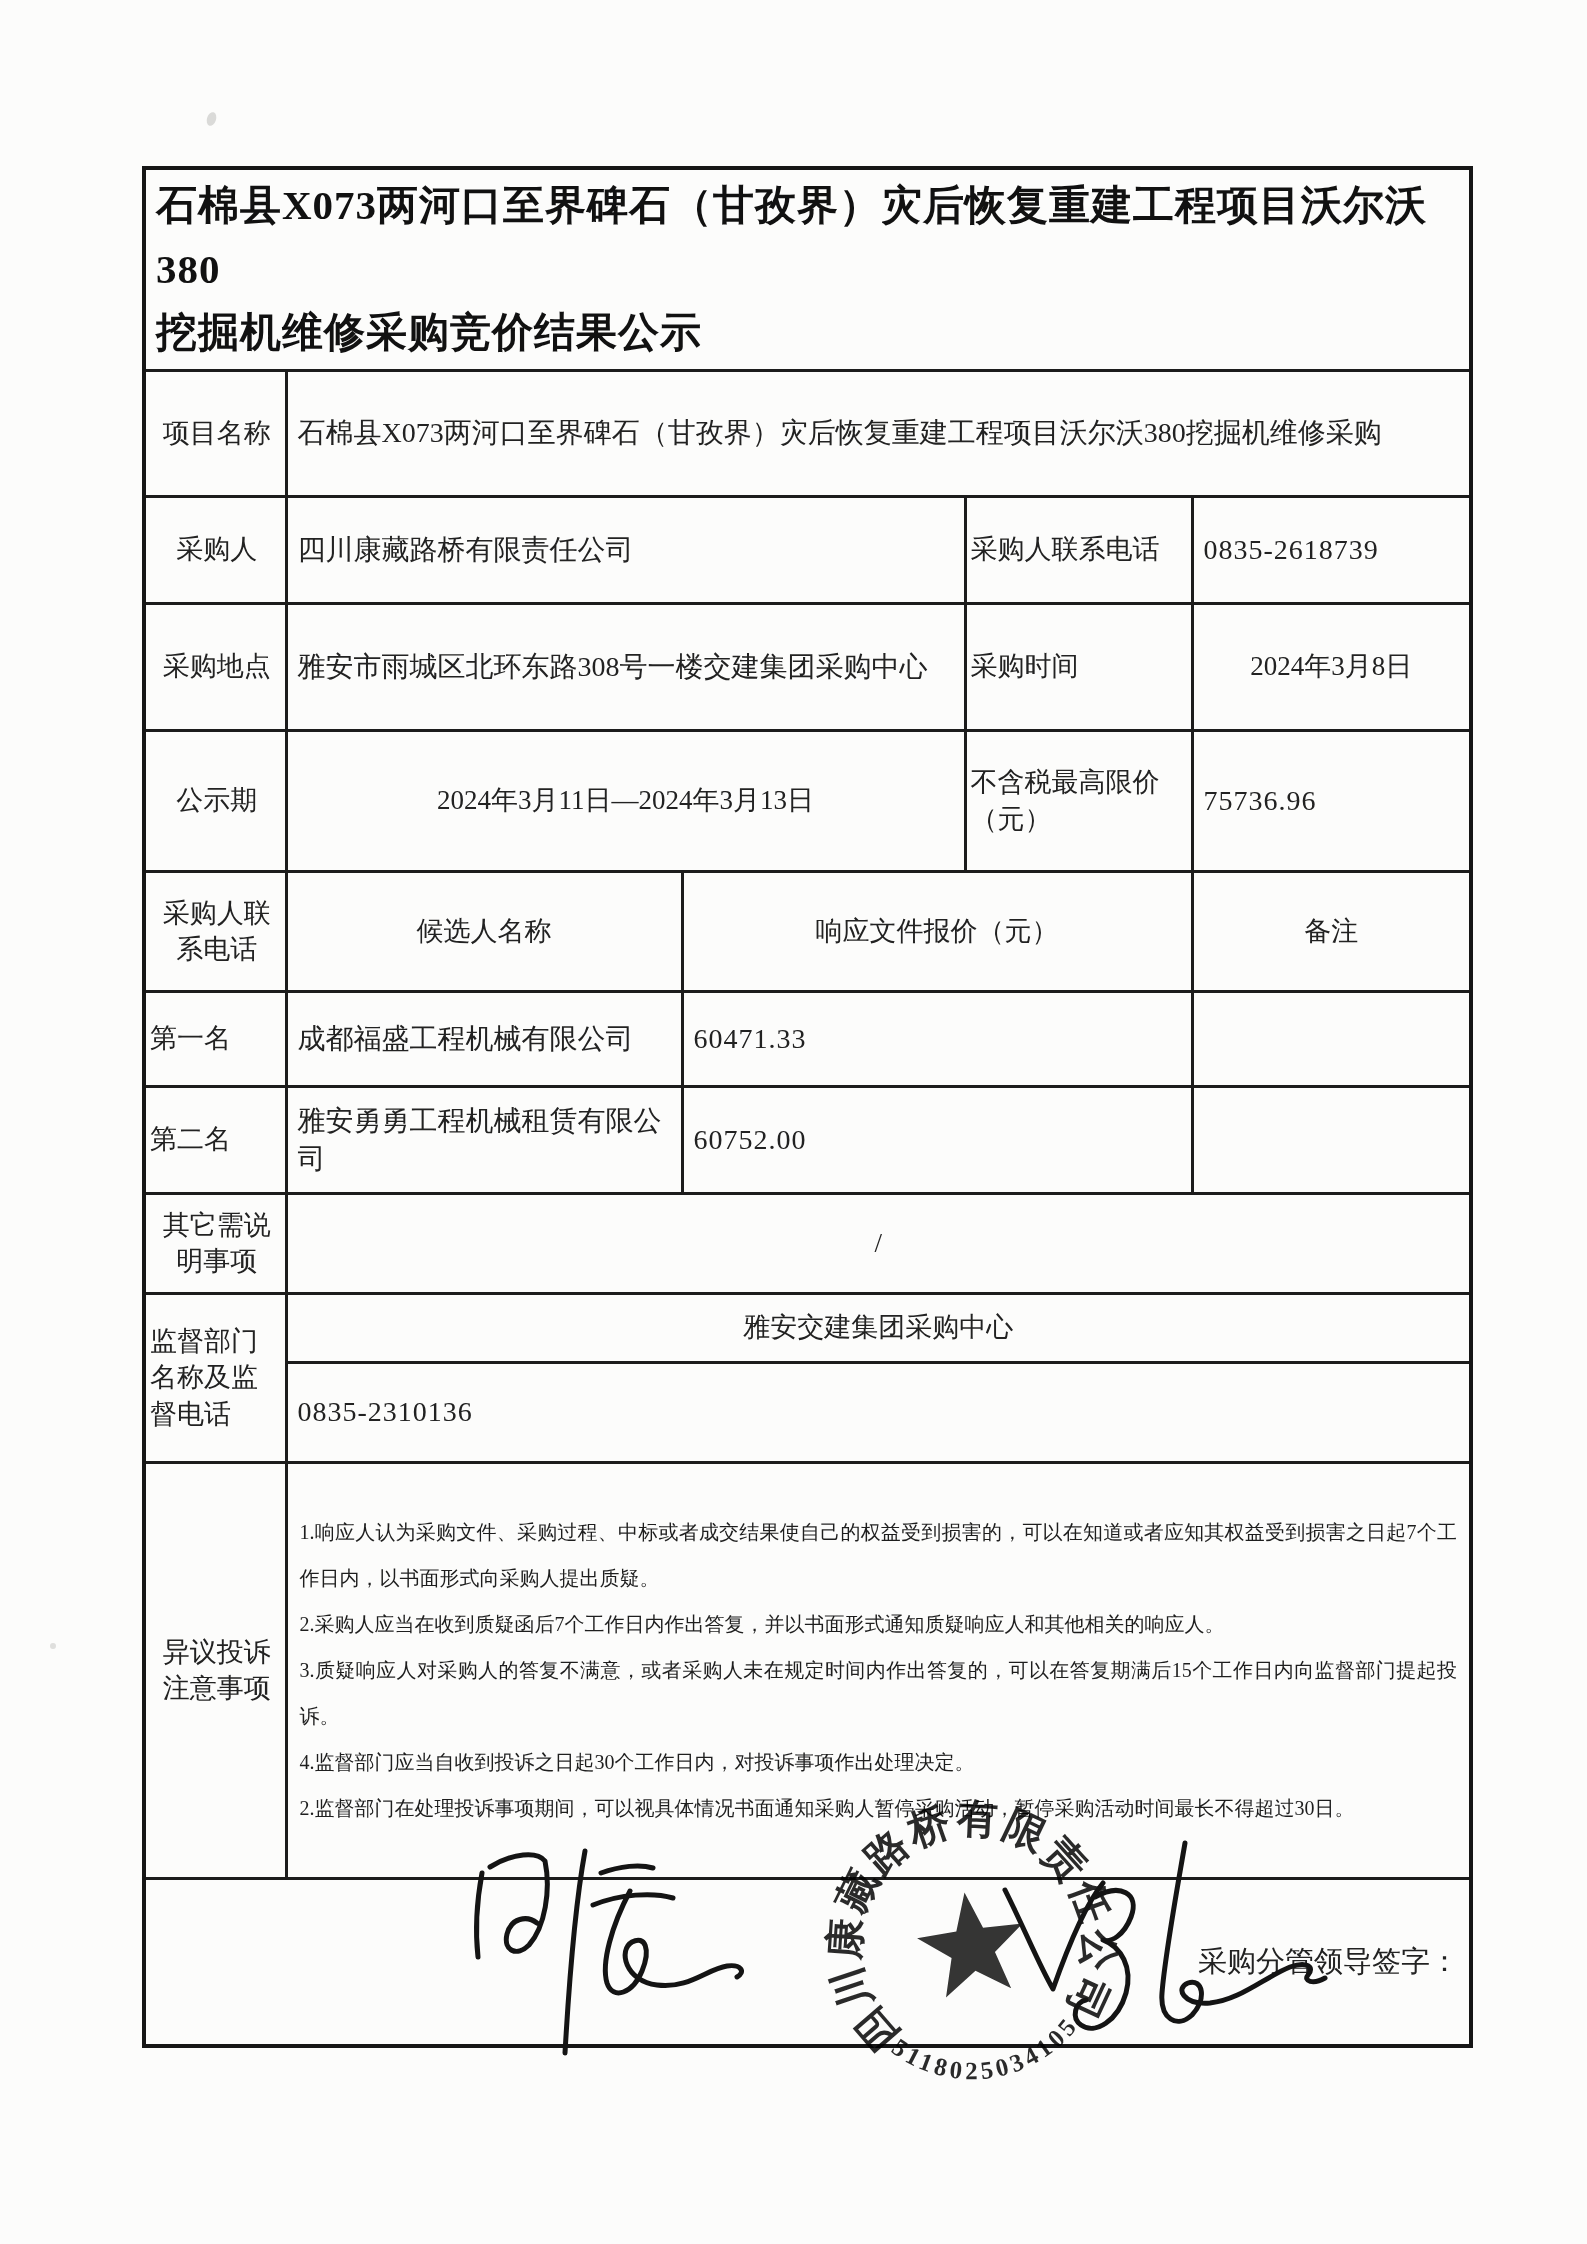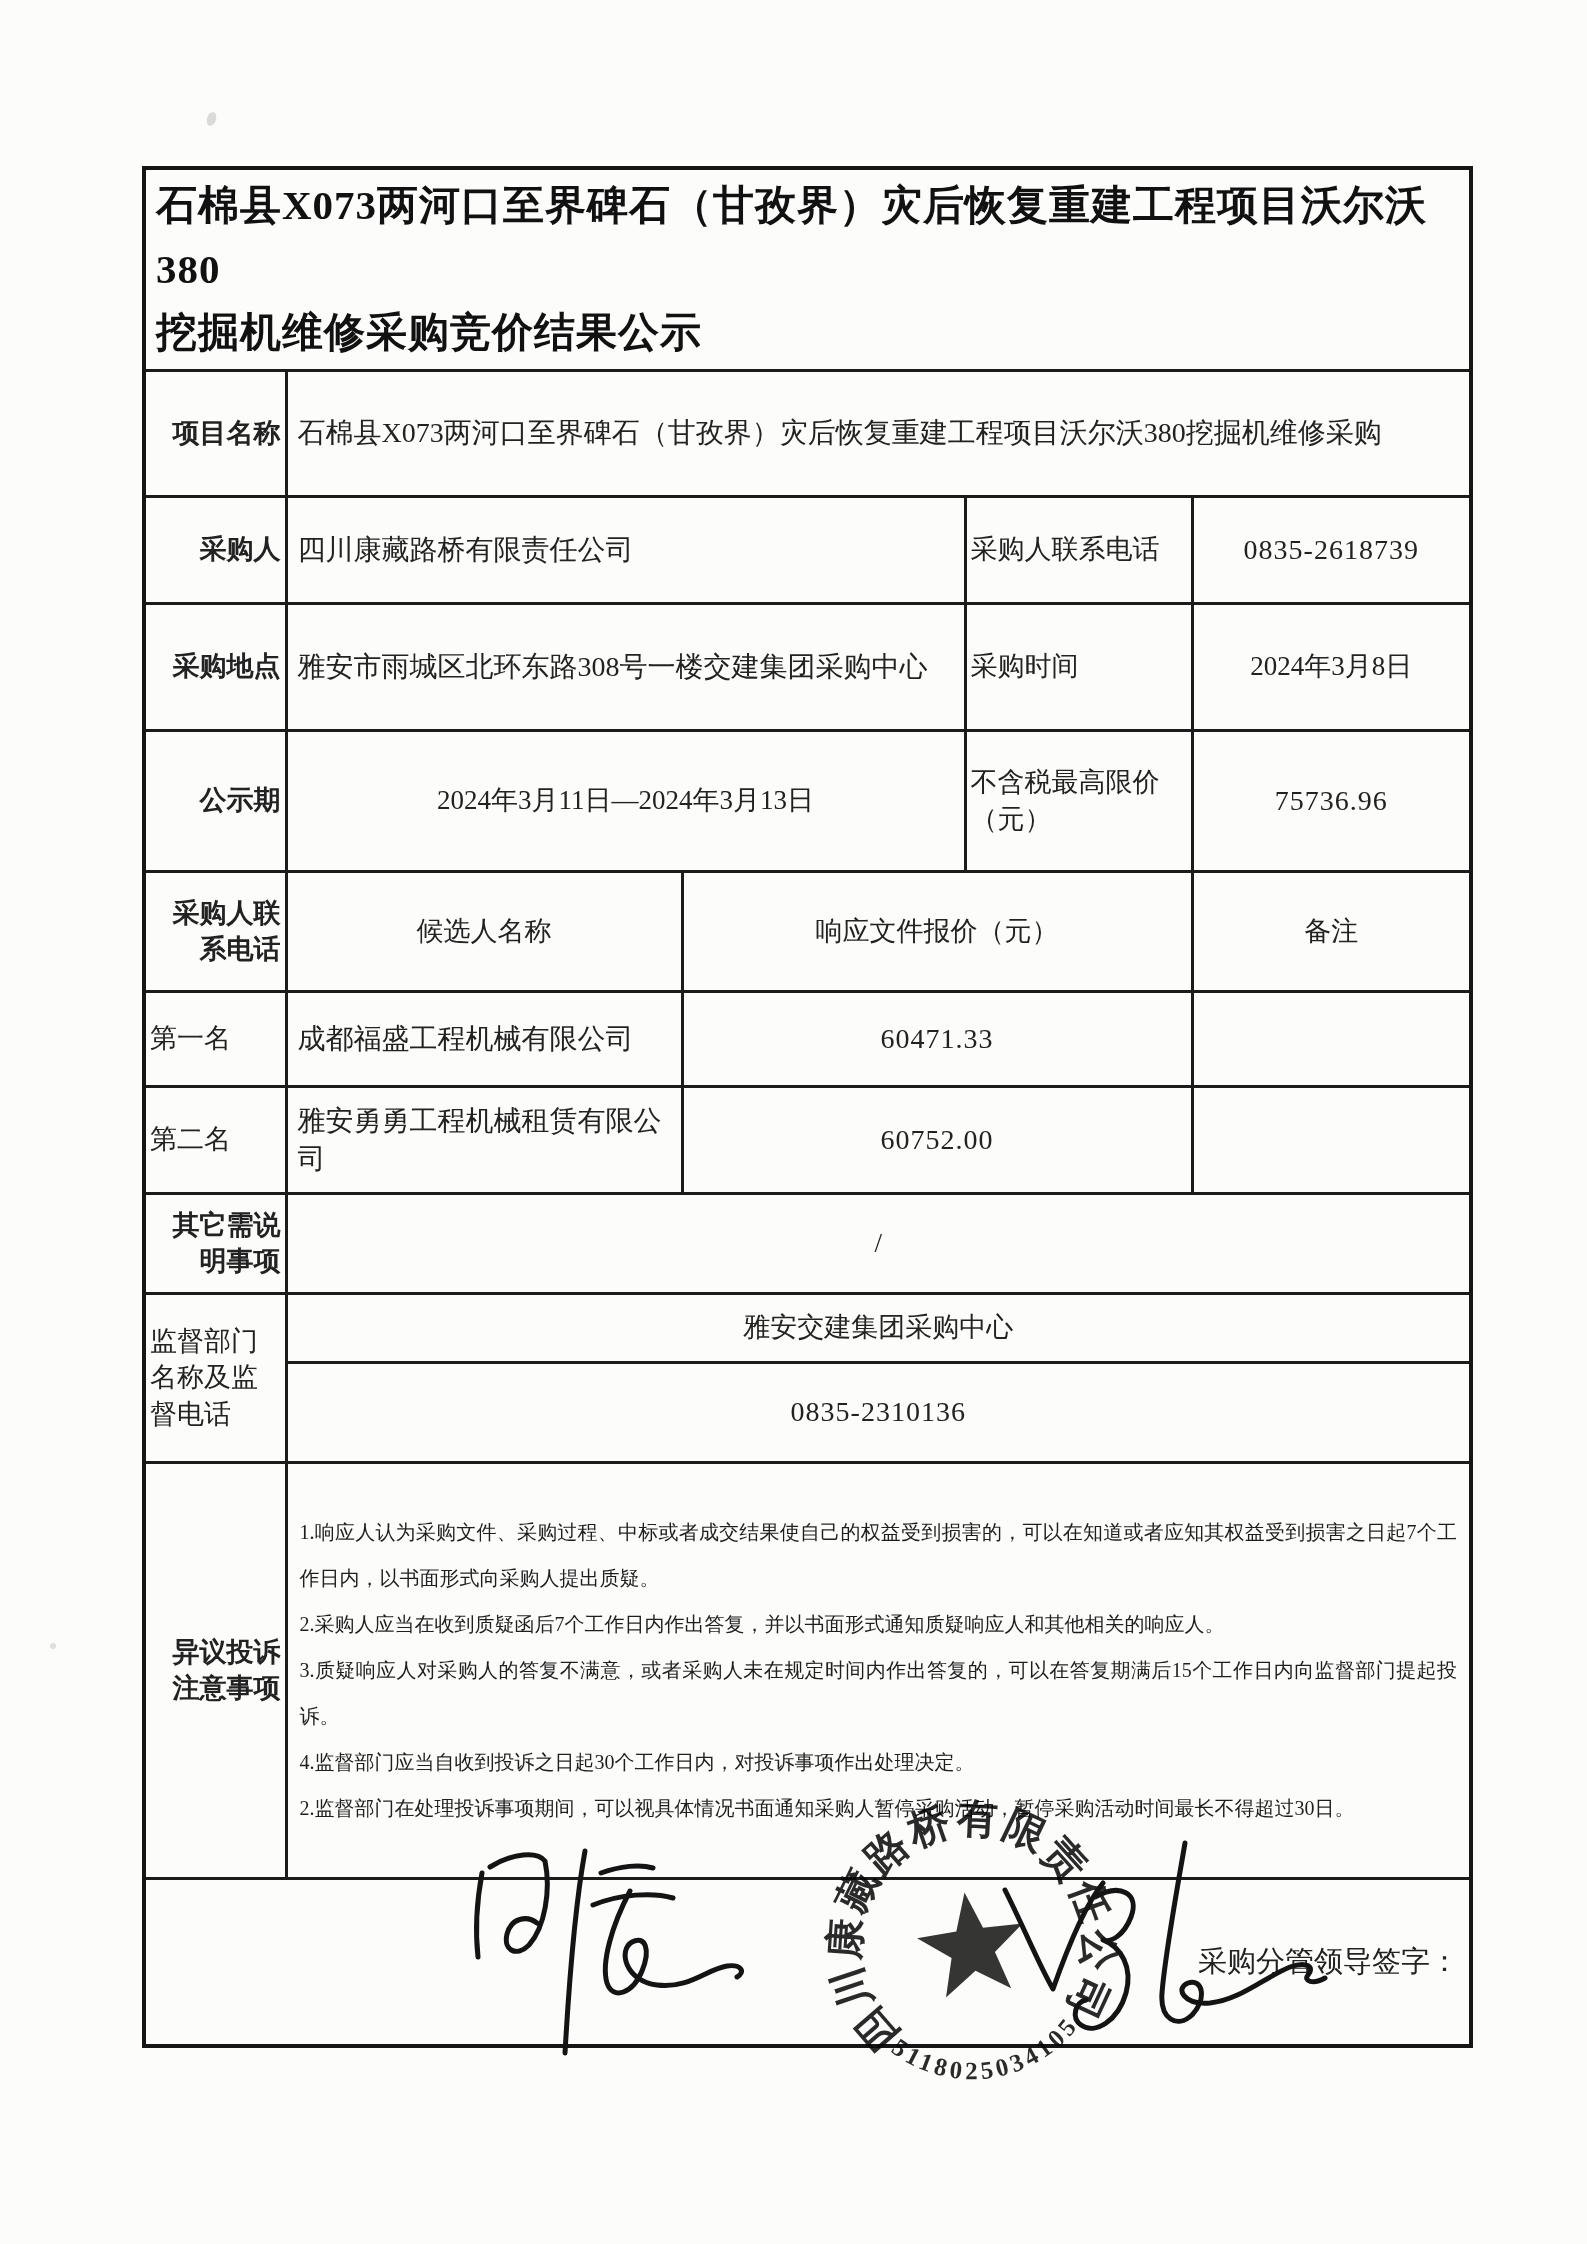--- a/index.html
+++ b/index.html
@@ -17,25 +17,25 @@
   }
   .doc-table td{
     border:3px solid #1c1c1c;
     vertical-align:middle;
     padding:4px 10px;
     font-size:27px;
     line-height:1.35;
     color:#222;
   }
   td.title-cell{text-align:left;font-weight:700;font-size:41px;line-height:1.55;letter-spacing:1px;color:#111;}
-  td.lbl{padding-left:7px;padding-right:4px;text-align:right;font-weight:bold;}
+  td.lbl{padding-left:7px;padding-right:4px;text-align:center;}
   td.lbl-c{text-align:left;padding-left:4px;padding-right:4px;}
   td.val-l{text-align:left;font-size:28px;}
   td.val-c{text-align:center;font-size:27px;margin-left:24px;}
-  td.num{text-align:center;font-size:28px;letter-spacing:1px;}
+  td.num{font-size:28px;letter-spacing:1px;}
   td.obj-cell{padding:10px 12px;vertical-align:middle;}
   .obj-item{font-size:20px;line-height:46px;text-align:justify;color:#1e1e1e;}
   td.sig-row{position:relative;text-align:right;padding-left:14px;font-size:29px;}
   .overlay{position:absolute;pointer-events:none;}
   .speck{position:absolute;background:#9a9a98;border-radius:50%;opacity:.55;}
   .seal-svg{opacity:.88;transform:rotate(-8deg);}
   .sig-stroke{fill:none;stroke:#141414;stroke-linecap:round;stroke-linejoin:round;}
 </style>
 </head>
 <body>

